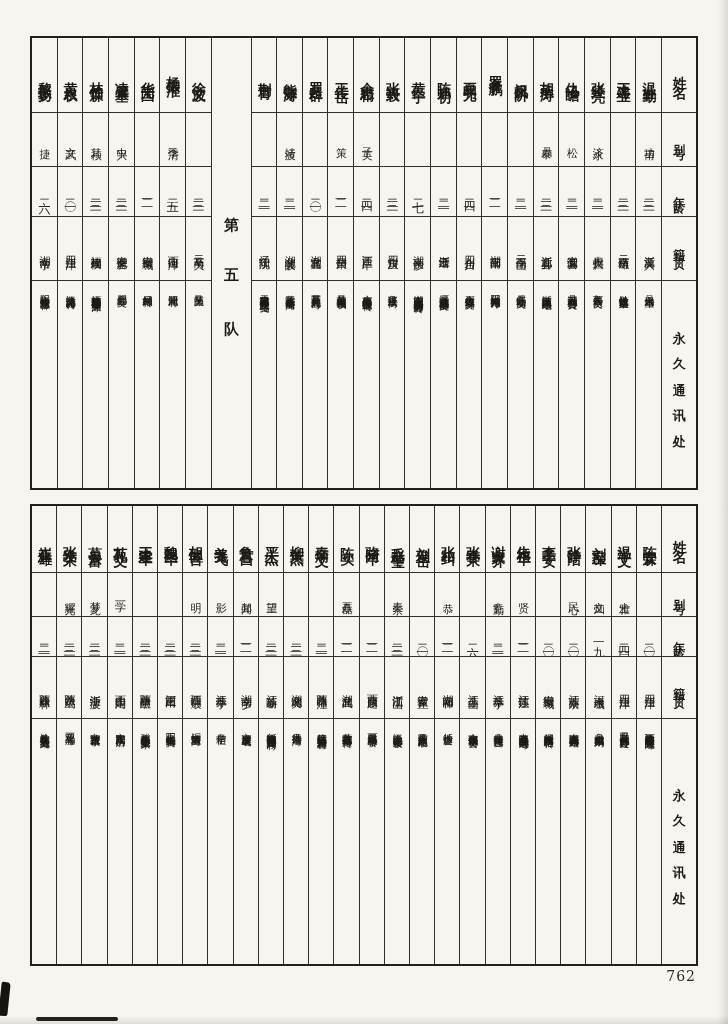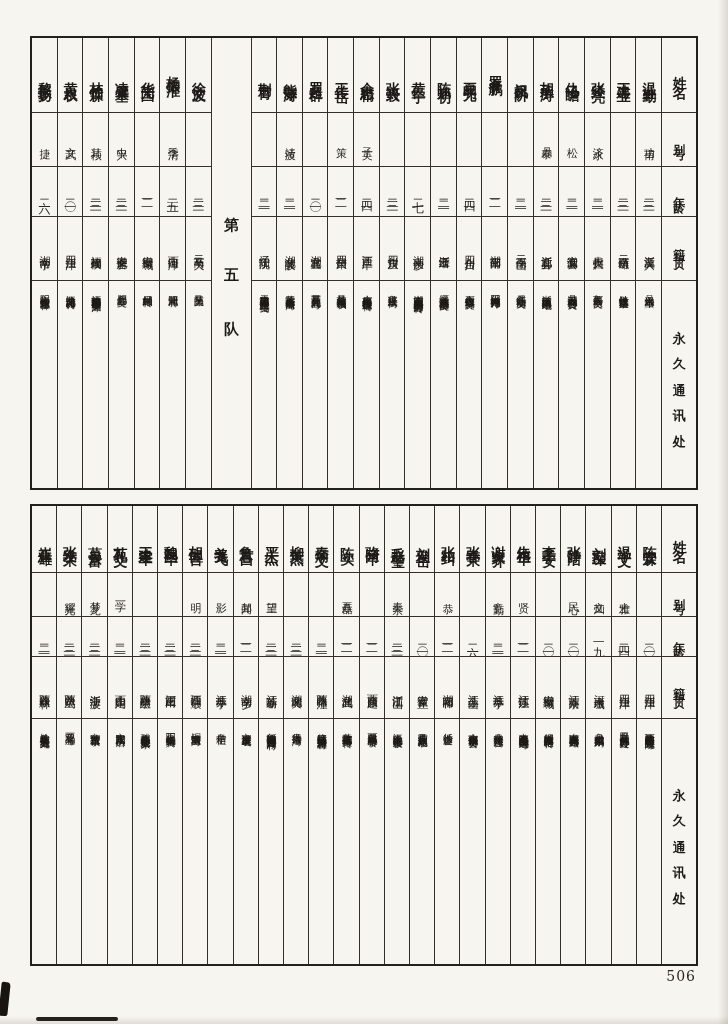--- a/index.html
+++ b/index.html
@@ -438,18 +438,18 @@
     </div>
     <div class="col person-col">
       <div class="cell r-name">崔亚雄</div>
       <div class="cell r-byname"></div>
       <div class="cell r-age">二二</div>
       <div class="cell r-native">陕西榆林</div>
       <div class="cell r-addr">榆林北大街马店上巷第九号</div>
     </div>
   </div>
 
-<div class="page-number">506</div>
+<div class="page-number">762</div>
 
 <div class="scan-blob"></div>
 <div class="scan-strip"></div>
 <div class="edge-shadow-right"></div>
 <div class="edge-shadow-bottom"></div>
 
 </body></html>

